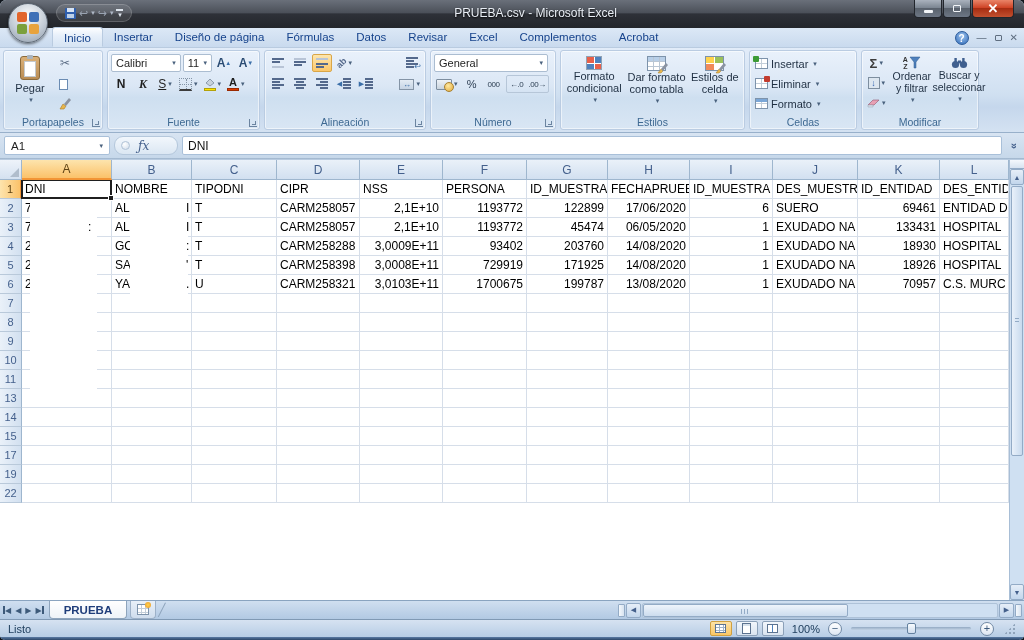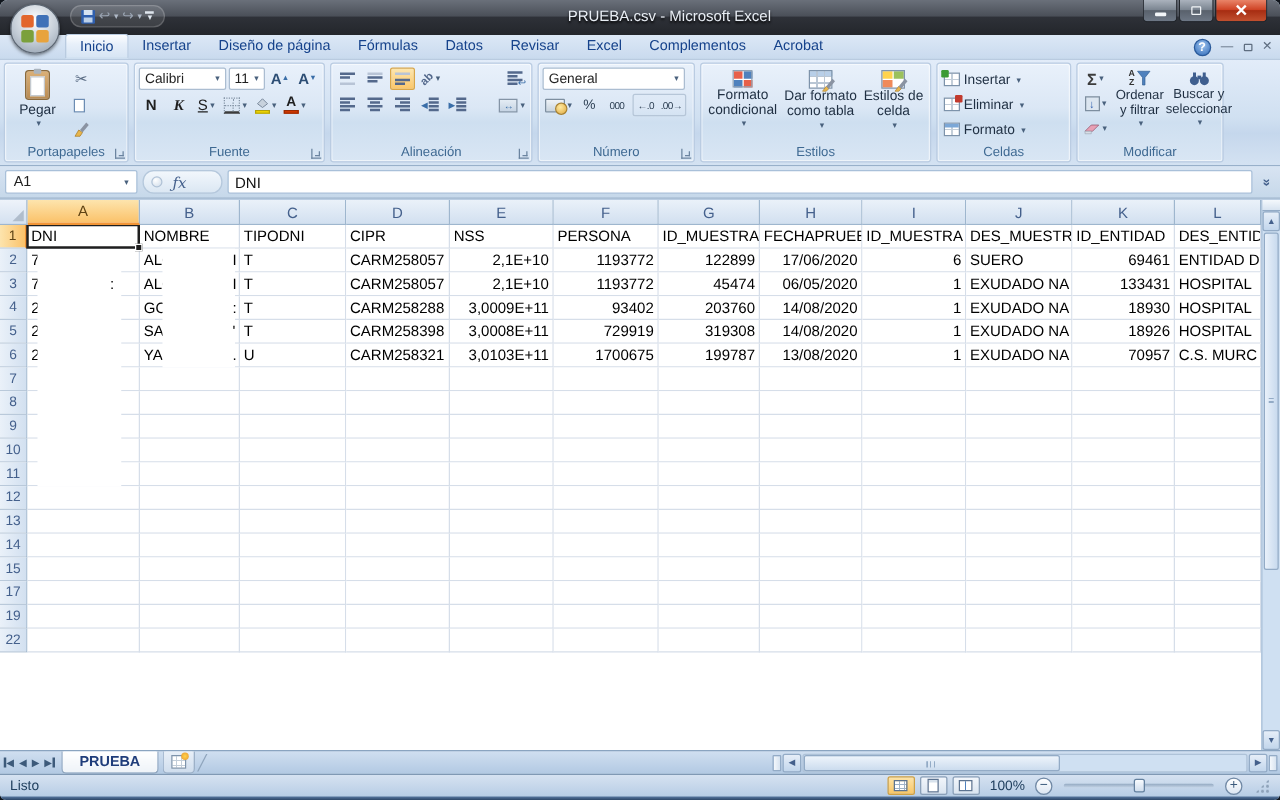--- a/index.html
+++ b/index.html
@@ -642,21 +642,21 @@
           <div class="gcell a-left" style="width: 69px;">HOSPITAL</div>
         </div>
         <div class="grow">
           <div class="rowhdr">5</div>
           <div class="gcell a-left" style="width: 90px;">2</div>
           <div class="gcell a-left" style="width: 80px;">SAN</div>
           <div class="gcell a-left" style="width: 85px;">T</div>
           <div class="gcell a-left" style="width: 83px;">CARM258398</div>
           <div class="gcell a-right" style="width: 83px;">3,0008E+11</div>
           <div class="gcell a-right" style="width: 84px;">729919</div>
-          <div class="gcell a-right" style="width: 81px;">319308</div>
+          <div class="gcell a-right" style="width: 81px;">171925</div>
           <div class="gcell a-right" style="width: 82px;">14/08/2020</div>
           <div class="gcell a-right" style="width: 83px;">1</div>
           <div class="gcell a-left" style="width: 85px;">EXUDADO NA</div>
           <div class="gcell a-right" style="width: 82px;">18926</div>
           <div class="gcell a-left" style="width: 69px;">HOSPITAL</div>
         </div>
         <div class="grow">
           <div class="rowhdr">6</div>
           <div class="gcell a-left" style="width: 90px;">2</div>
           <div class="gcell a-left" style="width: 80px;">YAH</div>
@@ -740,35 +740,20 @@
           <div class="gcell a-right" style="width: 83px;"></div>
           <div class="gcell a-right" style="width: 84px;"></div>
           <div class="gcell a-right" style="width: 81px;"></div>
           <div class="gcell a-right" style="width: 82px;"></div>
           <div class="gcell a-right" style="width: 83px;"></div>
           <div class="gcell a-left" style="width: 85px;"></div>
           <div class="gcell a-right" style="width: 82px;"></div>
           <div class="gcell a-left" style="width: 69px;"></div>
         </div>
         <div class="grow">
-          <div class="rowhdr">12</div>
-          <div class="gcell a-left" style="width: 90px;"></div>
-          <div class="gcell a-left" style="width: 80px;"></div>
-          <div class="gcell a-left" style="width: 85px;"></div>
-          <div class="gcell a-left" style="width: 83px;"></div>
-          <div class="gcell a-right" style="width: 83px;"></div>
-          <div class="gcell a-right" style="width: 84px;"></div>
-          <div class="gcell a-right" style="width: 81px;"></div>
-          <div class="gcell a-right" style="width: 82px;"></div>
-          <div class="gcell a-right" style="width: 83px;"></div>
-          <div class="gcell a-left" style="width: 85px;"></div>
-          <div class="gcell a-right" style="width: 82px;"></div>
-          <div class="gcell a-left" style="width: 69px;"></div>
-        </div>
-        <div class="grow">
           <div class="rowhdr">13</div>
           <div class="gcell a-left" style="width: 90px;"></div>
           <div class="gcell a-left" style="width: 80px;"></div>
           <div class="gcell a-left" style="width: 85px;"></div>
           <div class="gcell a-left" style="width: 83px;"></div>
           <div class="gcell a-right" style="width: 83px;"></div>
           <div class="gcell a-right" style="width: 84px;"></div>
           <div class="gcell a-right" style="width: 81px;"></div>
           <div class="gcell a-right" style="width: 82px;"></div>
           <div class="gcell a-right" style="width: 83px;"></div>

